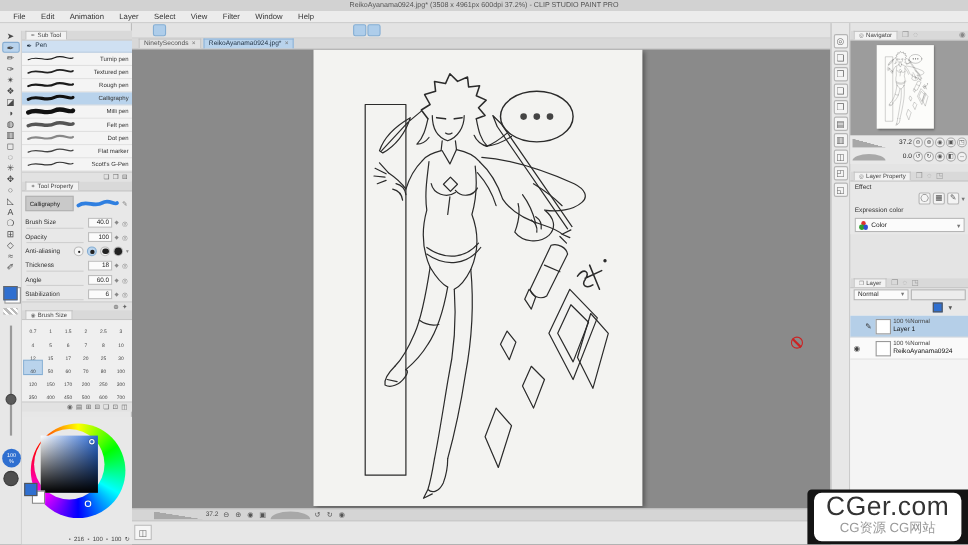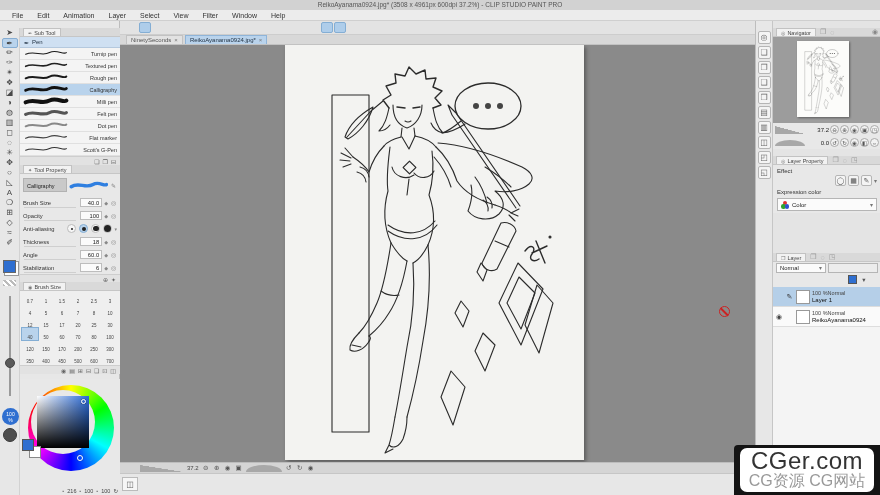--- a/index.html
+++ b/index.html
@@ -129,21 +129,21 @@
   .lmark { width:9px; font-size:7px; color:#333; text-align:center; }
   .lthumb { width:14px; height:14px; background:#fff; border:1px solid #999; }
   .ltext { display:flex; flex-direction:column; line-height:7px; }
   .linfo { font-size:5.5px; color:#444; }
   .lname { font-size:6px; color:#111; }
 
   
   .watermark { position:absolute; right:0; bottom:0; width:146px; height:50px; background:#141414; border-radius:4px 0 0 0;margin-top:14px; }
   .wminner { position:absolute; left:6px; top:3px; width:134px; height:44px; background:#fff; border-radius:7px; text-align:center; }
   .wmtitle { font-size:24px; color:#333; line-height:26px; letter-spacing:0.5px; }
-  .wmsub { font-size:16px; color:#999; line-height:13px; }
+  .wmsub { font-size:12px; color:#999; line-height:13px; }
 </style>
 </head>
 <body>
 
 <svg width="0" height="0" style="position:absolute" aria-hidden="true">
   <defs>
     <symbol id="artsym" viewBox="0 0 299 415">
       <g fill="none" stroke="#2b2b2b" stroke-width="1.1" stroke-linecap="round" stroke-linejoin="round">
         <rect x="47" y="50" width="37" height="337"></rect>
         <ellipse cx="203" cy="61" rx="33" ry="23" stroke-width="1.3"></ellipse>

